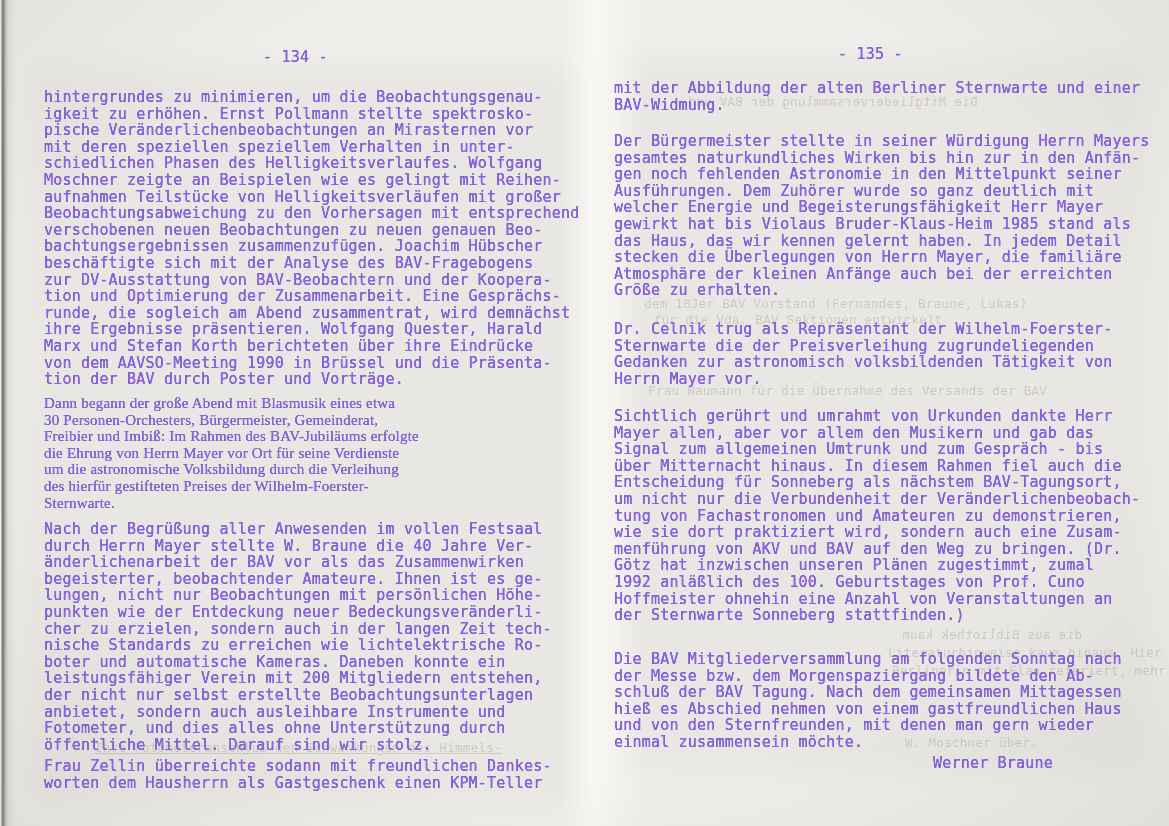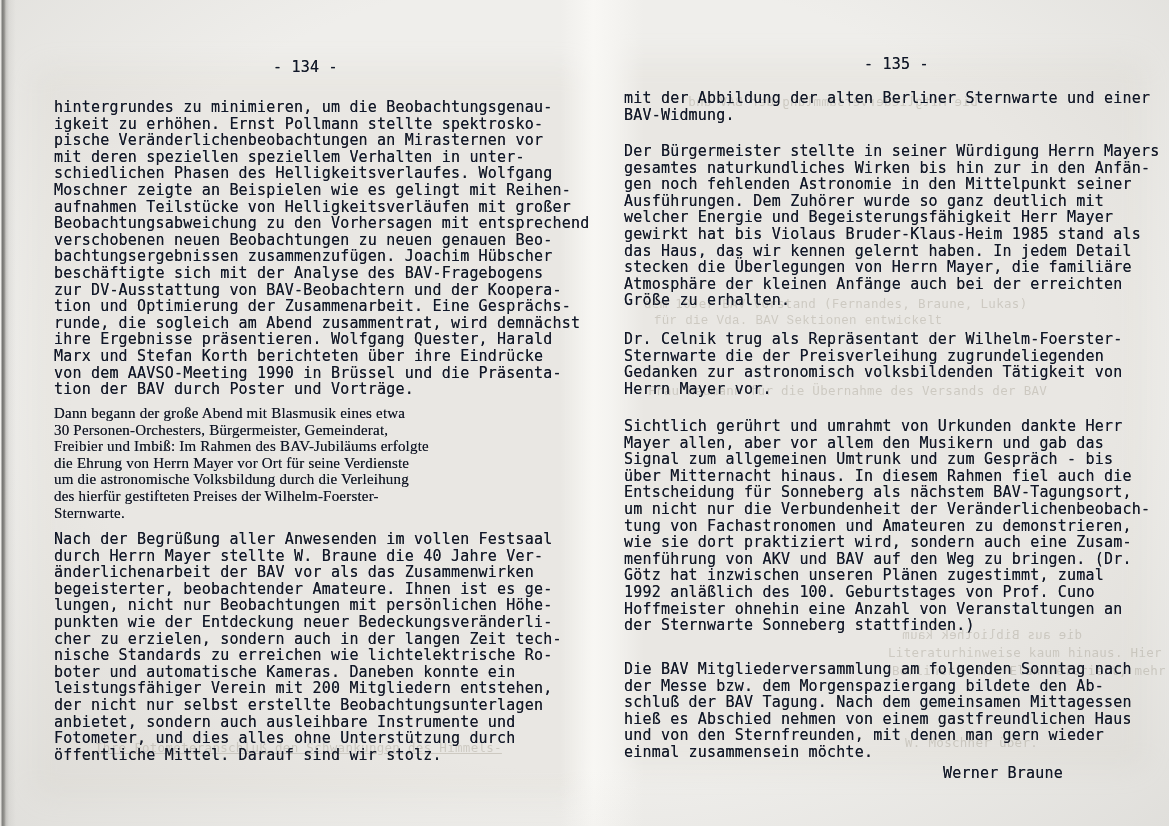--- a/index.html
+++ b/index.html
@@ -40,27 +40,27 @@
   .gr3 { left:616px; top:383px;margin-left:32px; }
   .gr4 { left:902px; top:627px; }
   .gr5 { left:888px; top:645px; }
   .gr6 { left:892px; top:663px; }
   .gr7 { left:905px; top:735px; }
   
   .page { position:absolute; top:0; height:826px; z-index:2; }
   .page-left  { left:41px;  width:600px; }
   .page-right { left:611px; width:560px; }
   .tw {
-    position:absolute; margin:13px; white-space:pre;
+    position:absolute; margin:3px; white-space:pre;
     font:15px/16.6px "DejaVu Sans Mono", monospace;
-    letter-spacing:.2px; color:#0f172a;
+    letter-spacing:.2px; color:#8b5cf6;
     text-shadow:0 0 .6px rgba(48,45,41,.8);
   }
   .pn-l { top:46px; left:219px; }
-  .pn-r { top:43px; left:240px; }
+  .pn-r { top:43px; left:224px; }
   .lp0 { top:86px;  }
   .lp1 { top:392px;font-family:Liberation Serif, serif; }
   .lp2 { top:518px; }
   .lp3 { top:755px; }
   .rp0 { top:77px;  }
   .rp1 { top:130px; }
   .rp2 { top:318px; }
   .rp3 { top:405px; }
   .rp4 { top:648px; }
   .sig { top:752px; left:319px; }
@@ -119,20 +119,22 @@
 lungen, nicht nur Beobachtungen mit persönlichen Höhe-
 punkten wie der Entdeckung neuer Bedeckungsveränderli-
 cher zu erzielen, sondern auch in der langen Zeit tech-
 nische Standards zu erreichen wie lichtelektrische Ro-
 boter und automatische Kameras. Daneben konnte ein
 leistungsfähiger Verein mit 200 Mitgliedern entstehen,
 der nicht nur selbst erstellte Beobachtungsunterlagen
 anbietet, sondern auch ausleihbare Instrumente und
 Fotometer, und dies alles ohne Unterstützung durch
 öffentliche Mittel. Darauf sind wir stolz.</p>
+    <p class="tw lp3">Frau Zellin überreichte sodann mit freundlichen Dankes-
+worten dem Hausherrn als Gastgeschenk einen KPM-Teller</p>
   </section>
 
   <section class="page page-right">
     <div class="tw pn-r">- 135 -</div>
     <p class="tw rp0">mit der Abbildung der alten Berliner Sternwarte und einer
 BAV-Widmung.</p>
     <p class="tw rp1">Der Bürgermeister stellte in seiner Würdigung Herrn Mayers
 gesamtes naturkundliches Wirken bis hin zur in den Anfän-
 gen noch fehlenden Astronomie in den Mittelpunkt seiner
 Ausführungen. Dem Zuhörer wurde so ganz deutlich mit

